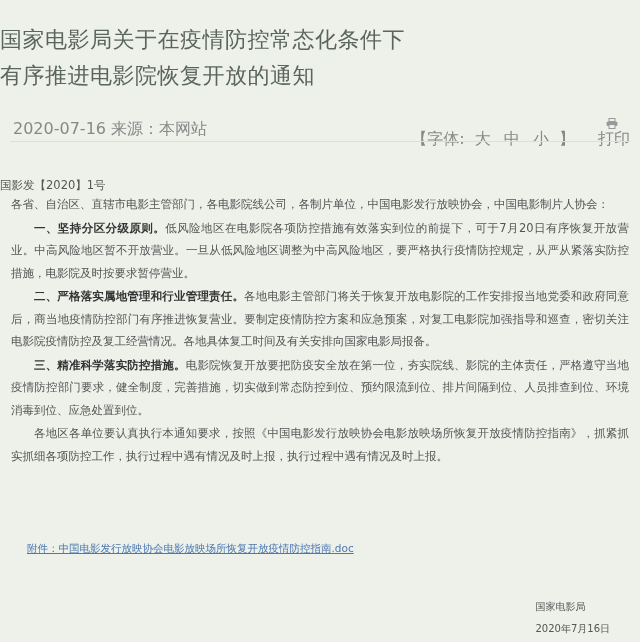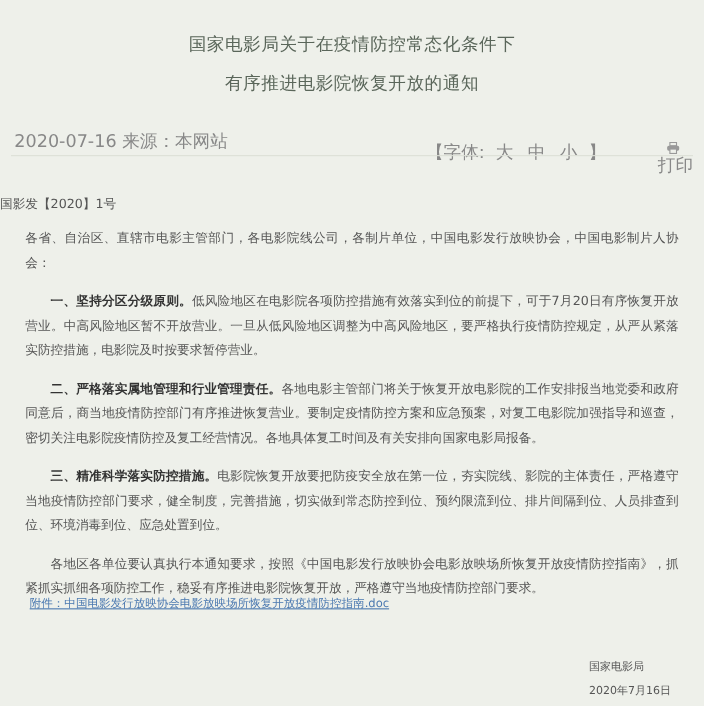--- a/index.html
+++ b/index.html
@@ -13,23 +13,23 @@
       font-family: "DejaVu Sans", "Liberation Sans", sans-serif;
       color: #555;
       overflow: hidden;
       position: relative;
     }
     .title-block {
       position: absolute;
       left: 0;
       top: 22px;
       width: 640px;
-      text-align: center;
+      text-align: left;
       color: #5a665a;
-      font-size: 16px;
+      font-size: 22px;
       line-height: 36px;
       letter-spacing: 0.5px;
     }
     .title-line { display: block; }
     .meta-bar {
       position: absolute;
       left: 0;
       top: 116px;
       width: 640px;
       height: 20px;
@@ -37,24 +37,23 @@
       color: #888;
     }
     .meta-left {
       position: absolute;
       left: 13px;
       top: 3px;
     }
     .meta-right {
       position: absolute;
       right: 10px;
-      top: 13px;
+      top: 2px;
       display: flex;
-      align-items: flex-start;
-      gap: 24px;
+      align-items: flex-end;
     }
     .font-size-ctrl span { margin: 0 1px; }
     .font-size-ctrl .sz { cursor: pointer; margin: 0 4px; }
     .print-ctrl {
       margin-left: 22px;
       display: flex;
       align-items: center;
       cursor: pointer;
       flex-direction: column;
     }
@@ -79,21 +78,21 @@
     .content {
       position: absolute;
       left: 11px;
       top: 193px;
       width: 618px;
       font-size: 11.5px;
       line-height: 22.5px;
       color: #555;
     }
     .content p {
-      margin: 12px;
+      margin: 0;
       text-align: justify;
     }
     .content p.indent { text-indent: 23px; }
     .content p.gap { margin-top: 1px; }
     .content b { color: #333; font-weight: bold; }
     .attachment {
       position: absolute;
       left: 11px;
       top: 542px;
       font-size: 10.5px;
@@ -146,21 +145,21 @@
 
 <div class="divider"></div>
 
 <div class="doc-no">国影发【2020】1号</div>
 
 <div class="content">
   <p>各省、自治区、直辖市电影主管部门，各电影院线公司，各制片单位，中国电影发行放映协会，中国电影制片人协会：</p>
   <p class="indent gap"><b>一、坚持分区分级原则。</b><span>低风险地区在电影院各项防控措施有效落实到位的前提下，可于7月20日有序恢复开放营业。中高风险地区暂不开放营业。一旦从低风险地区调整为中高风险地区，要严格执行疫情防控规定，从严从紧落实防控措施，电影院及时按要求暂停营业。</span></p>
   <p class="indent gap"><b>二、严格落实属地管理和行业管理责任。</b><span>各地电影主管部门将关于恢复开放电影院的工作安排报当地党委和政府同意后，商当地疫情防控部门有序推进恢复营业。要制定疫情防控方案和应急预案，对复工电影院加强指导和巡查，密切关注电影院疫情防控及复工经营情况。各地具体复工时间及有关安排向国家电影局报备。</span></p>
   <p class="indent gap"><b>三、精准科学落实防控措施。</b><span>电影院恢复开放要把防疫安全放在第一位，夯实院线、影院的主体责任，严格遵守当地疫情防控部门要求，健全制度，完善措施，切实做到常态防控到位、预约限流到位、排片间隔到位、人员排查到位、环境消毒到位、应急处置到位。</span></p>
-  <p class="indent gap">各地区各单位要认真执行本通知要求，按照《中国电影发行放映协会电影放映场所恢复开放疫情防控指南》，抓紧抓实抓细各项防控工作，稳妥有序推进电影院恢复开放，严格遵守当地疫情防控部门要求。</p>
+  <p class="indent gap">各地区各单位要认真执行本通知要求，按照《中国电影发行放映协会电影放映场所恢复开放疫情防控指南》，抓紧抓实抓细各项防控工作，执行过程中遇有情况及时上报，执行过程中遇有情况及时上报。</p>
 </div>
 
 <a class="attachment"><span class="lead"></span><span>附件：中国电影发行放映协会电影放映场所恢复开放疫情防控指南.doc</span></a>
 
 <div class="signature">
   <div>国家电影局</div>
   <div>2020年7月16日</div>
 </div>
 
 </body></html>

